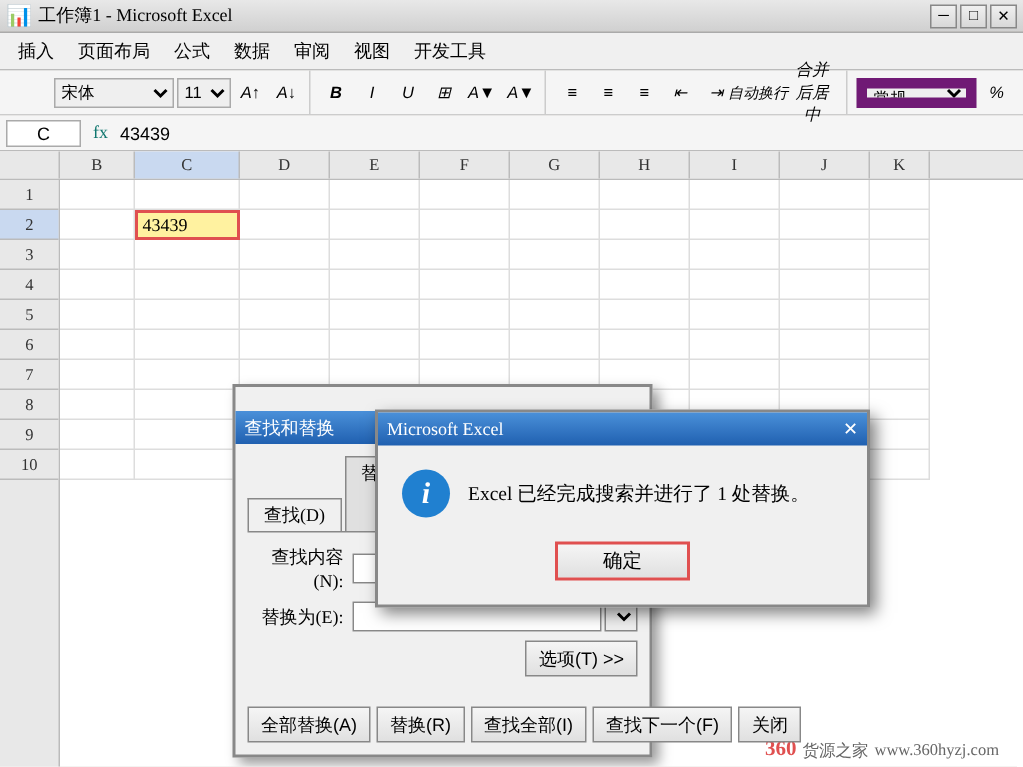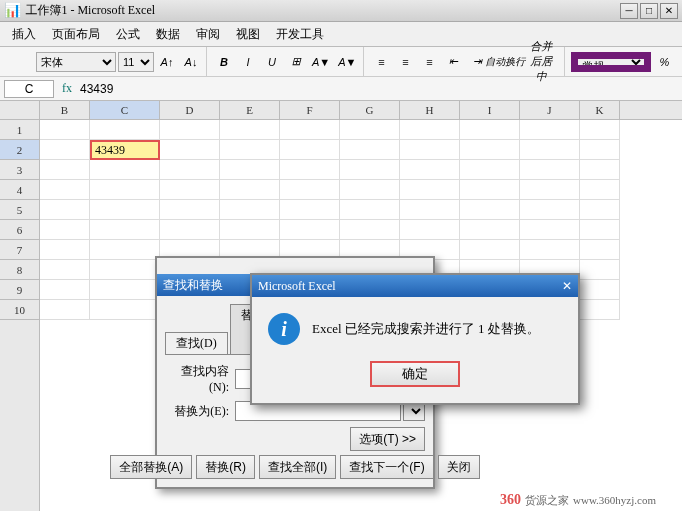--- a/index.html
+++ b/index.html
@@ -104,21 +104,21 @@
       margin-top: 16px;
     }
     .dialog-close-btn { color: white; cursor: pointer; font-size: 14px; }
     .dialog-body { padding: 8px; }
     .dialog-tabs { display: flex; border-bottom: 1px solid #888; margin-bottom: 8px; }
     .dialog-tab { padding: 2px 10px; font-size: 12px; border: 1px solid #888; border-bottom: none; background: #e0e0e0; cursor: pointer; margin-right: 2px; }
     .dialog-tab.active { background: #f0f0f0; margin-top: 28px; }
     .form-row { display: flex; align-items: center; margin-bottom: 6px; }
     .form-label { width: 70px; font-size: 12px; text-align: right; padding-right: 6px; }
     .form-input { flex: 1; height: 20px; border: 1px solid #888; background: white; font-size: 12px; padding: 0 2px; }
-    .dialog-footer { display: flex; gap: 4px; margin-top: 4px; justify-content: center; }
+    .dialog-footer { display: flex; gap: 4px; margin-top: 20px; justify-content: space-between; }
     .dialog-btn { height: 24px; border: 1px solid #888; background: linear-gradient(to bottom, #f5f5f5, #e0e0e0); font-size: 12px; cursor: pointer; padding: 0 8px; white-space: nowrap; }
     .options-btn { font-size: 12px; }
 
     
     .msgbox {
       position: absolute;
       top: 172px;
       left: 250px;
       width: 330px;
       background: #f0f0f0;
@@ -147,21 +147,21 @@
       border: 2px solid #e05050;
       background: linear-gradient(to bottom, #f5f5f5, #e0e0e0);
       font-size: 13px;
       cursor: pointer;
     }
 
     
     .watermark {
       position: absolute;
       bottom: 4px;
-      right: 20px;
+      right: 10px;
       background: rgba(255,255,255,0.85);
       padding: 2px 6px;
       font-size: 11px;
       color: #666;
       border-radius: 2px;
       display: flex;
       align-items: center;
       gap: 4px;
     }
     .watermark-360 { font-weight: bold; font-size: 14px; color: #e05050; }

